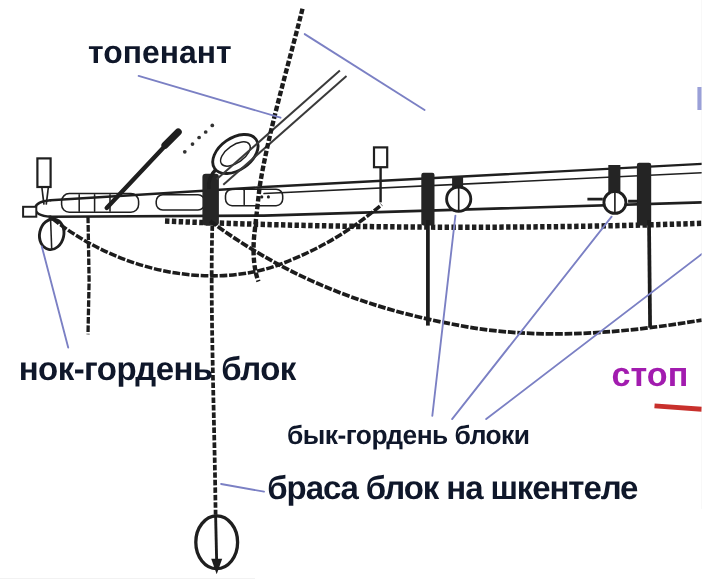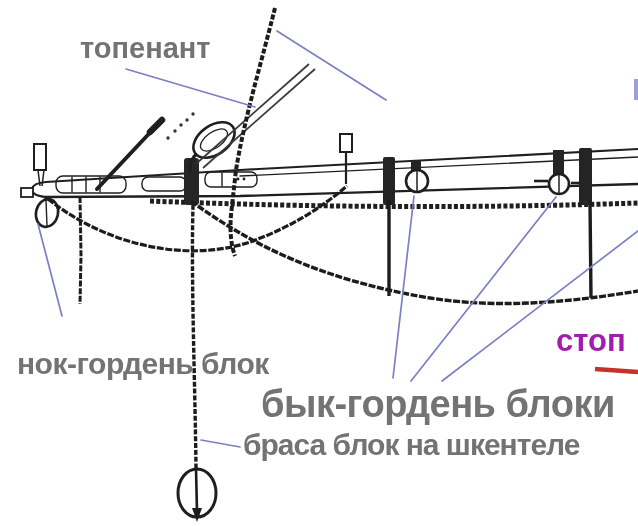--- a/index.html
+++ b/index.html
@@ -3,26 +3,26 @@
 <meta charset="utf-8">
 <style>
   html,body{margin:0;padding:0;background:#e9e9e9;}
   #stage{
     position:relative;width:638px;height:526px;background:#ffffff;
     overflow:hidden;font-family:"Liberation Sans",sans-serif;
   }
   #drawing{position:absolute;left:0;top:0;}
   .lbl{
     position:absolute;line-height:1;font-weight:bold;white-space:nowrap;
-    color:#737373;letter-spacing:0px;
+    color:#0f172a;letter-spacing:0px;
   }
   .lbl-topenant  {left:80px; top:34px; font-size:29px;}
   .lbl-marsa     {left:341px;top:94px; font-size:29px;}
-  .lbl-nok       {left:17px; top:321px;font-size:30px;letter-spacing:-0.5px;margin-top:28px;}
-  .lbl-byk       {left:261px;top:385px;font-size:38px;letter-spacing:-0.5px;}
+  .lbl-nok       {left:17px; top:321px;font-size:30px;letter-spacing:-0.5px;}
+  .lbl-byk       {left:261px;top:385px;font-size:24px;letter-spacing:-0.5px;}
   .lbl-brasa     {left:243px;top:430px;font-size:30px;letter-spacing:-1px;}
   .lbl-stop      {left:556px;top:325px;font-size:31px;color:#a21caf;}
 </style>
 </head>
 <body>
 
 <div id="stage">
 
   <svg id="drawing" width="638" height="526" viewBox="0 0 638 526">
 

